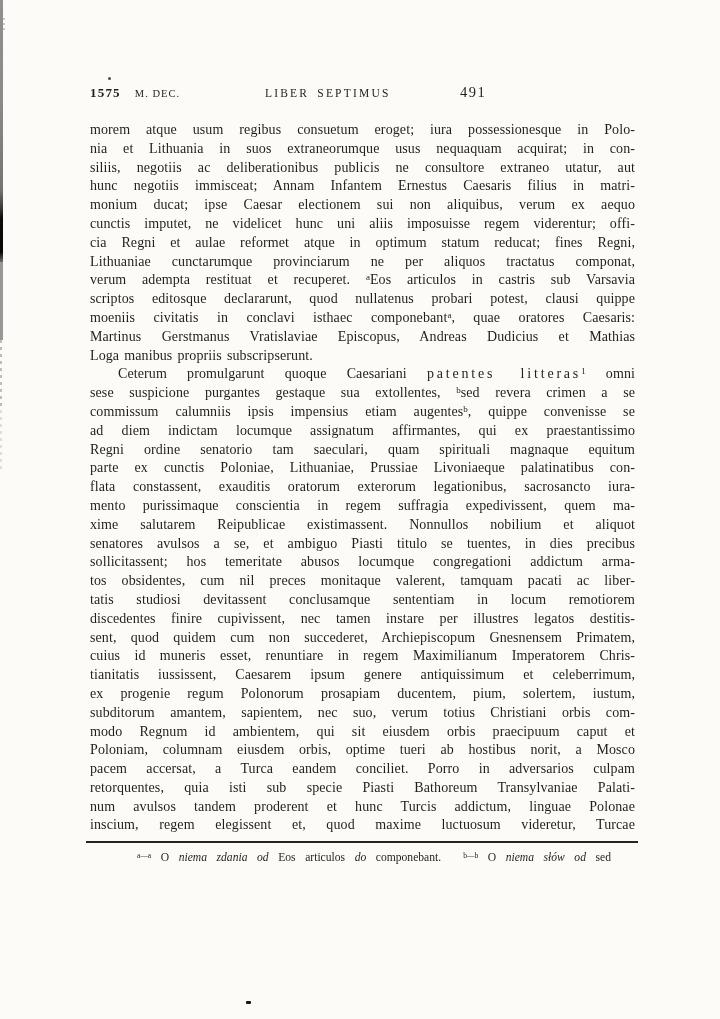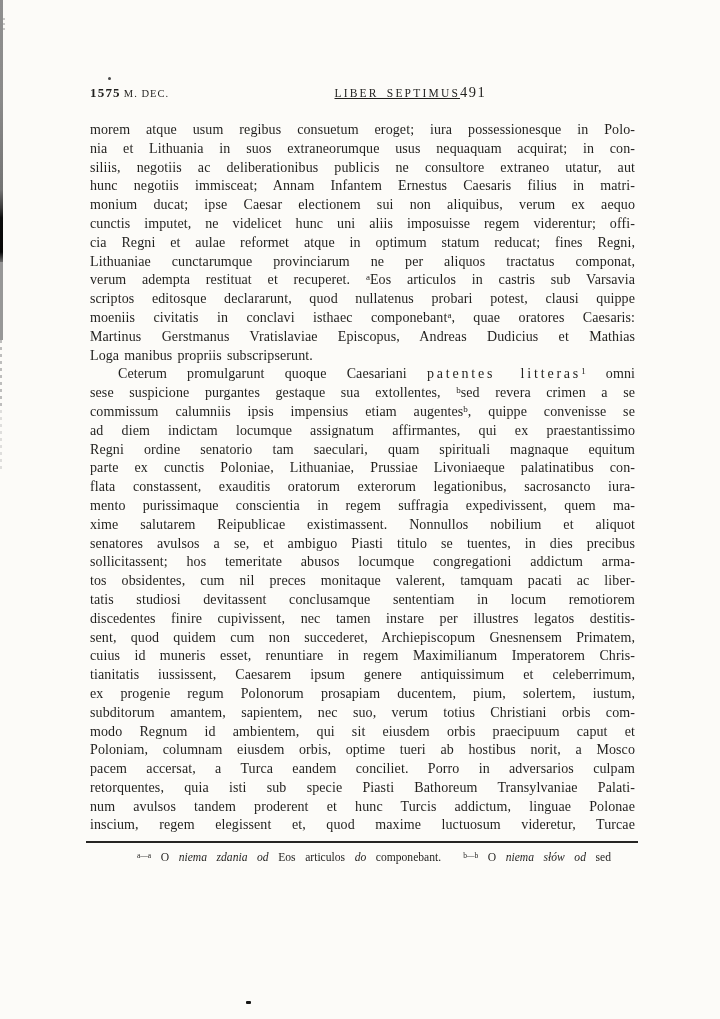--- a/index.html
+++ b/index.html
@@ -6,22 +6,22 @@
   .page{
     position:relative;width:720px;height:1019px;margin:0;
     background:#fcfbf8;overflow:hidden;
     font-family:"Liberation Serif","DejaVu Serif",serif;
     color:#201f1d;
   }
   
   .header{position:absolute;left:90px;top:83px;width:545px;display:flex;align-items:baseline;}
   .h-left{width:175px;white-space:nowrap;}
   .h-year{font-weight:bold;font-size:13px;letter-spacing:1.2px;}
-  .h-label{font-size:10.5px;letter-spacing:1px;margin-left:3px;}
-  .h-center{flex:1;text-align:right;font-size:11.5px;letter-spacing:2.2px;word-spacing:3px;text-decoration:underline;}
+  .h-label{font-size:10.5px;letter-spacing:1px;margin-left:14px;}
+  .h-center{flex:1;text-align:left;font-size:11.5px;letter-spacing:2.2px;word-spacing:3px;}
   .h-right{width:175px;text-align:left;padding-right:28px;box-sizing:border-box;font-size:14.5px;letter-spacing:1.5px;}
   
   .body-text{
     position:absolute;left:90px;top:121px;width:545px;
     font-size:14px;line-height:18.8px;word-spacing:1.5px;letter-spacing:0.1px;
   }
   .line{text-align:justify;}
   .line.just{text-align-last:justify;}
   .line span.sup{font-size:9px;line-height:0;position:relative;top:-4px;letter-spacing:0;}
   .line span.i{font-style:italic;}

